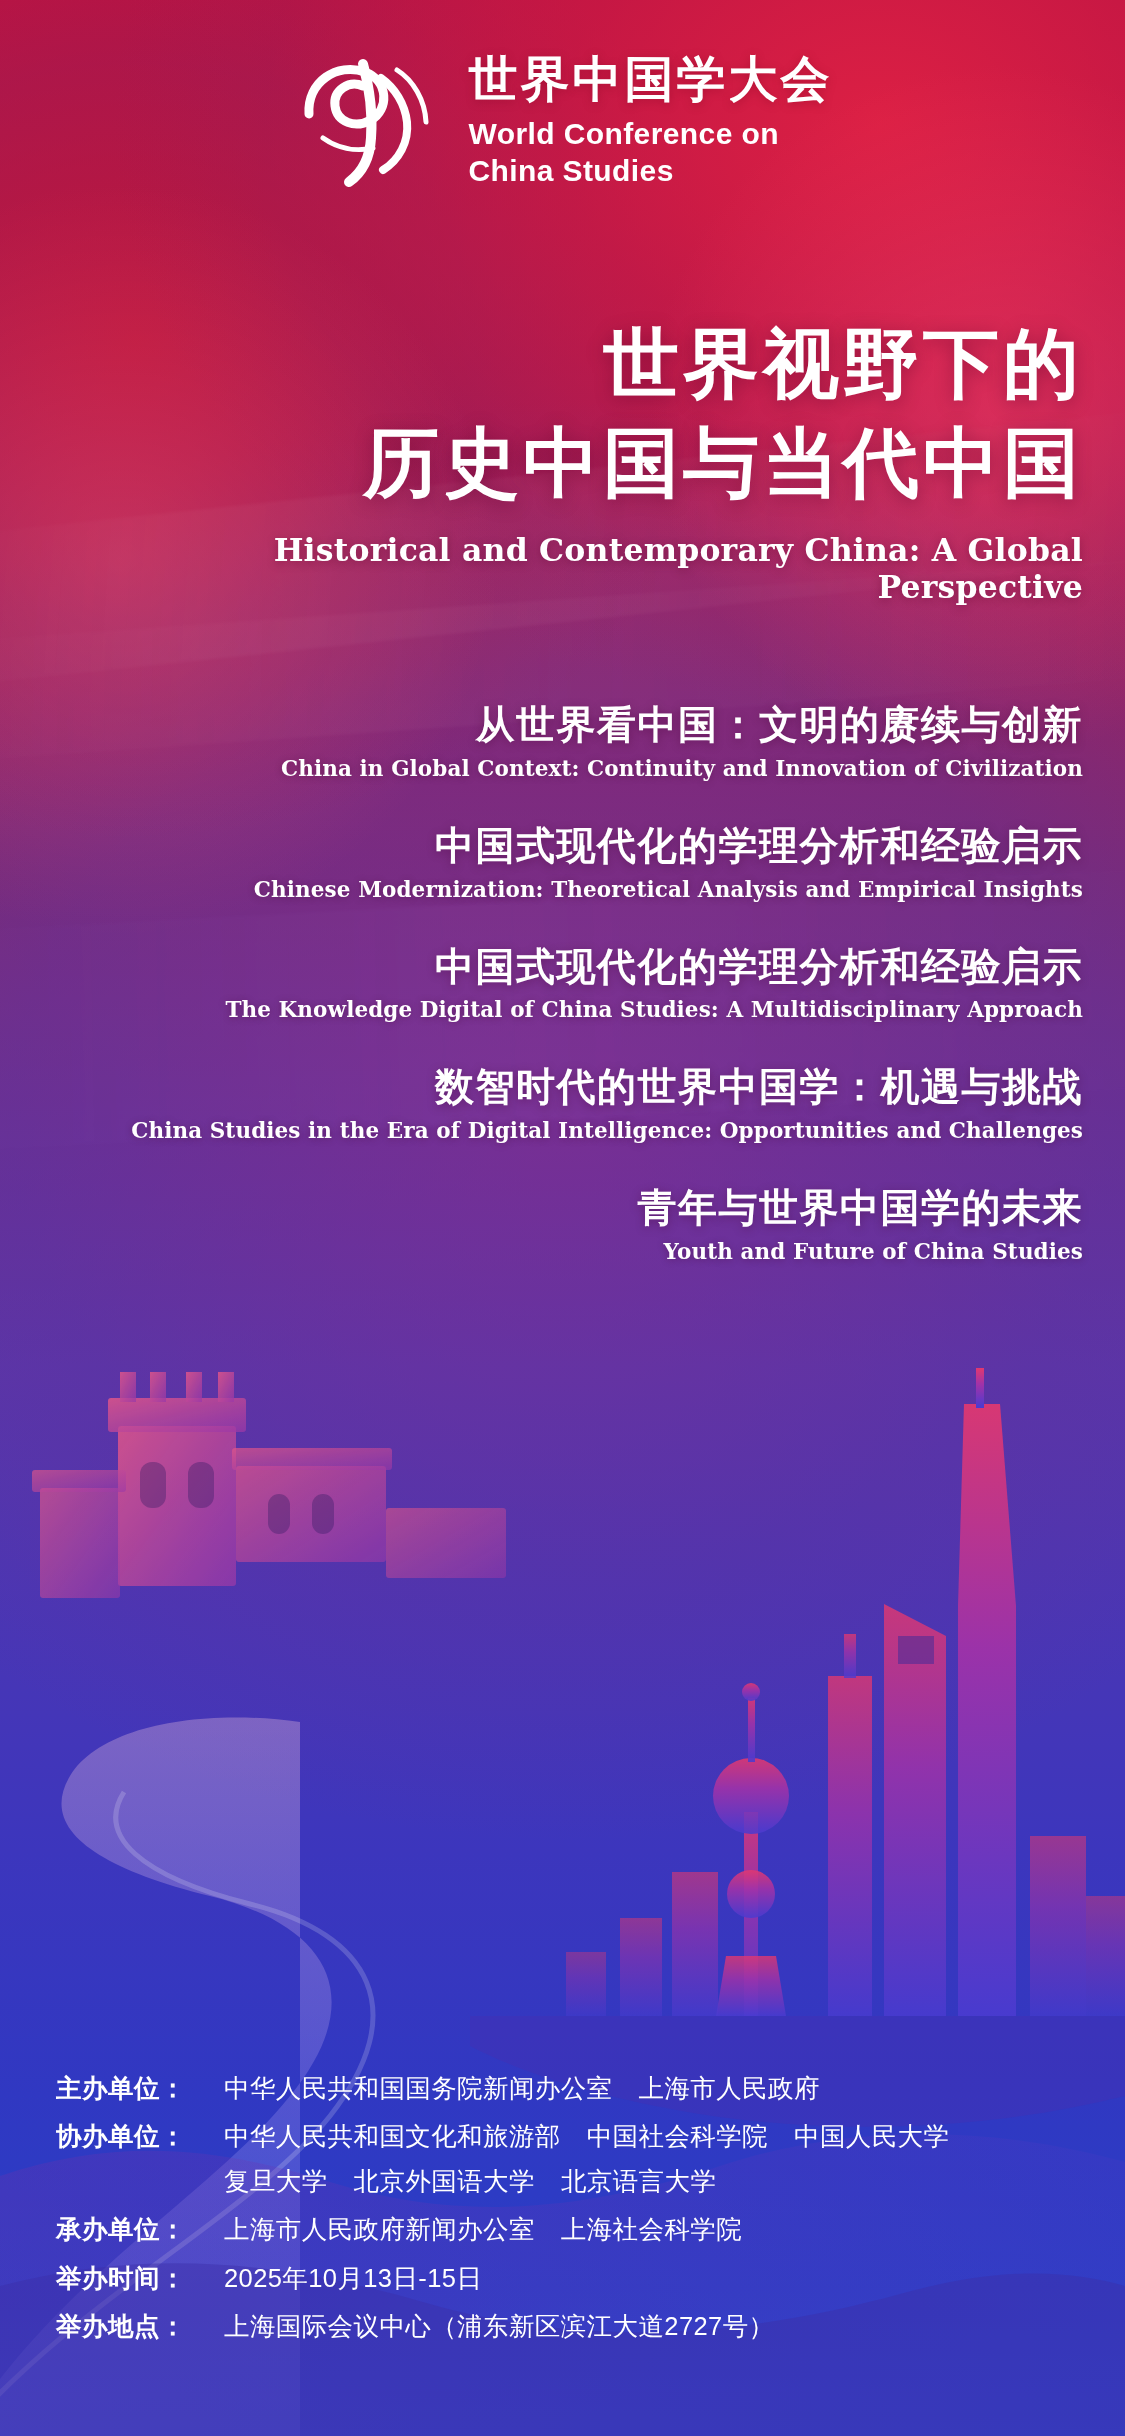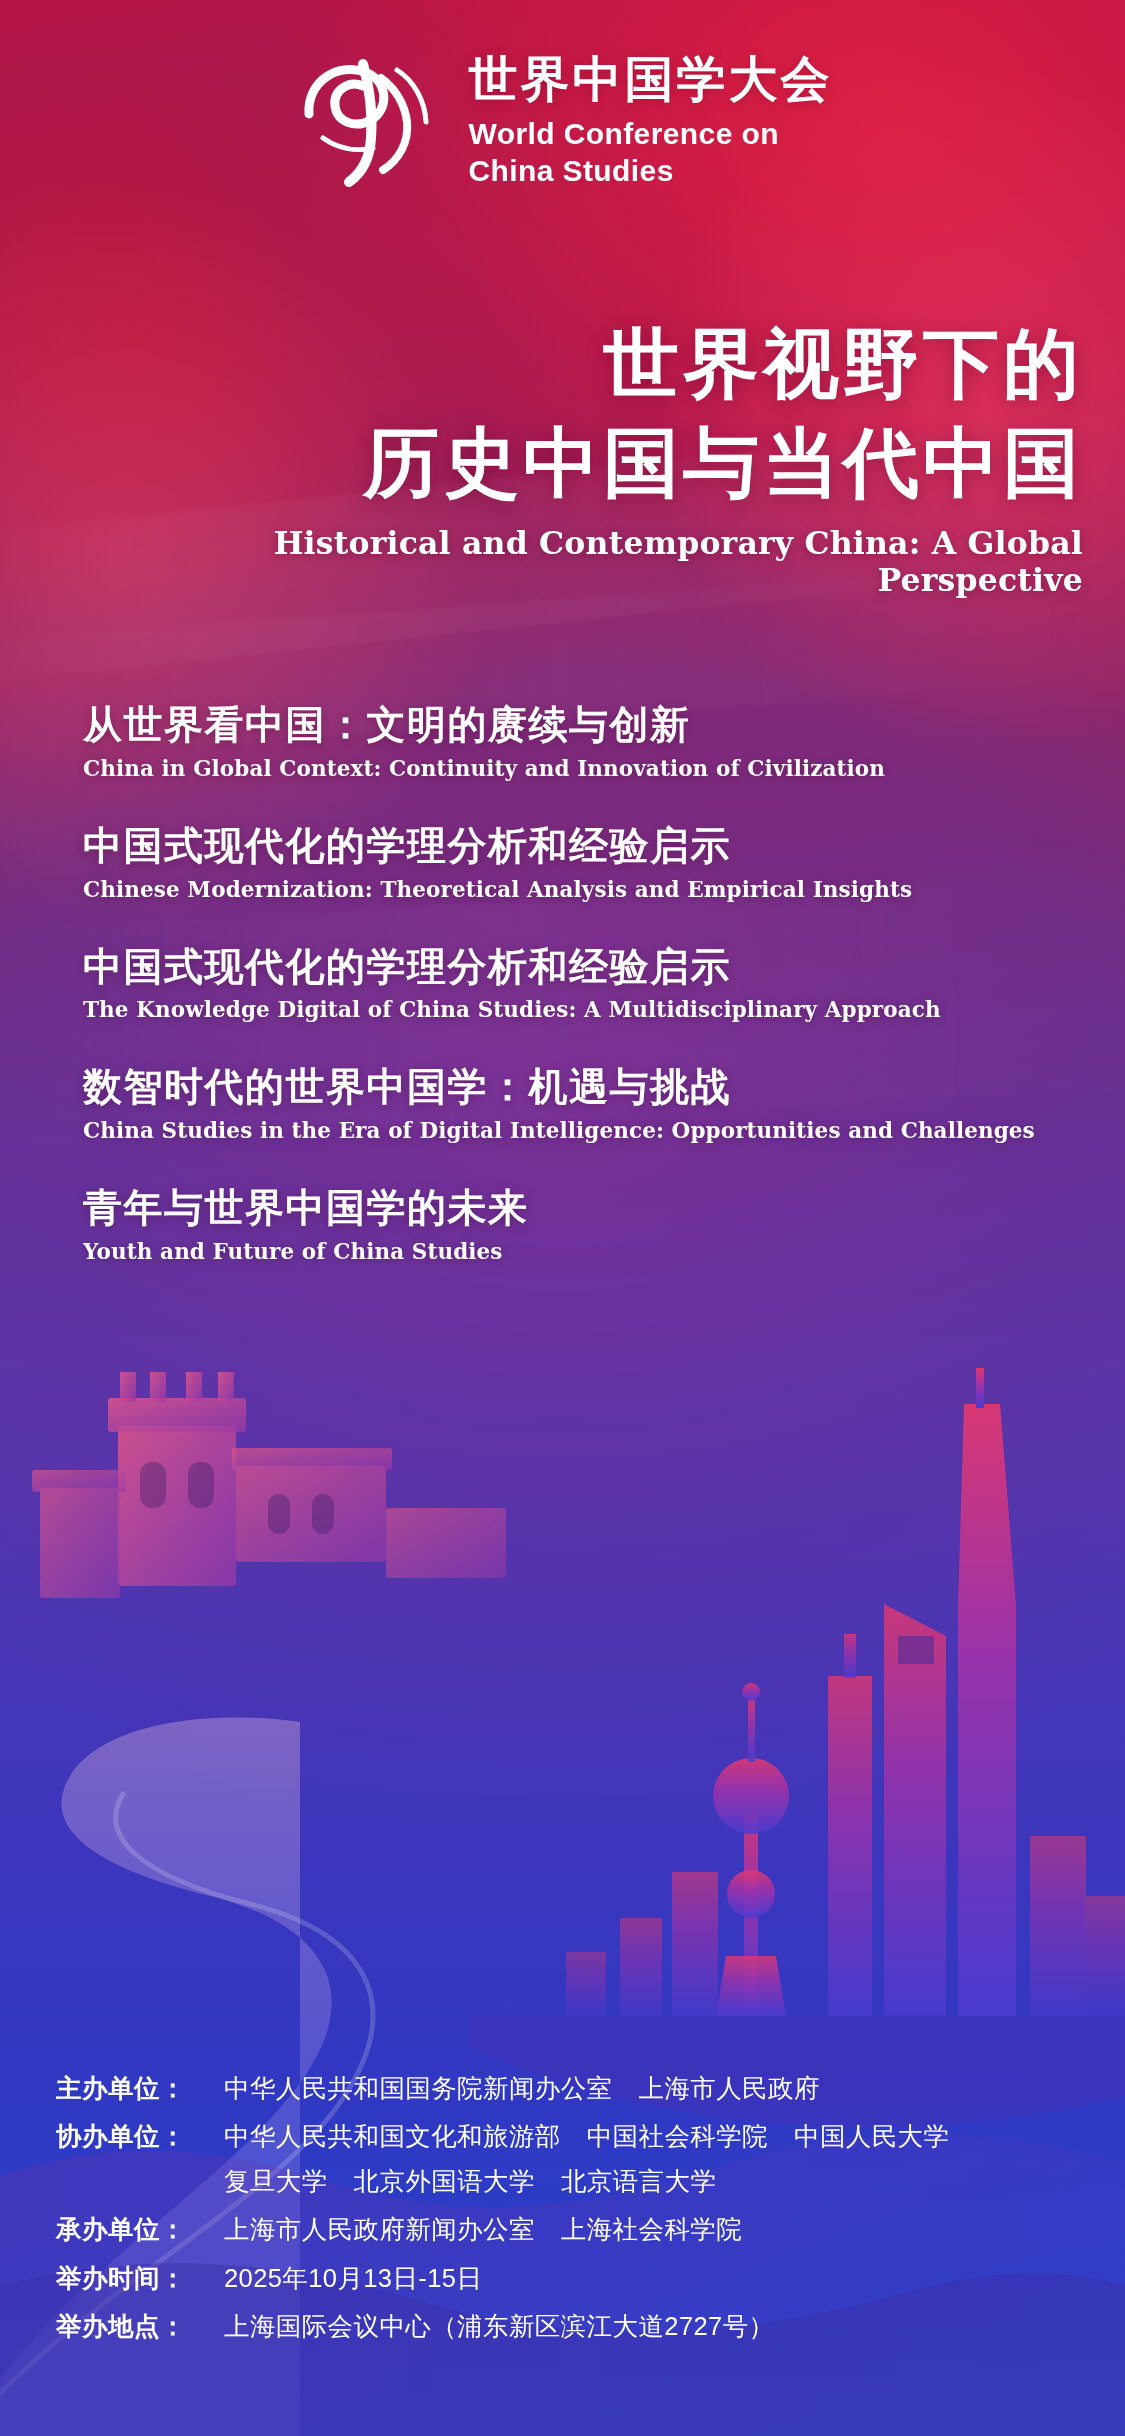--- a/index.html
+++ b/index.html
@@ -116,31 +116,32 @@
     text-shadow: 0 3px 18px rgba(90,0,40,.45);
   }
   .headline .l2 {
     margin-top: 6px;
   }
   .headline .sub {
     font-family: "DejaVu Serif", "Liberation Serif", serif;
     font-weight: bold;
     font-size: 31.5px;
     letter-spacing: .2px;
-    margin-top: 15px;
+    margin-top: 22px;
     color: #ffffff;
     text-shadow: 0 2px 10px rgba(90,0,40,.4);
   }
 
   
   .topics {
     position: absolute;
-    right: 32px;
+    right: 42px;
     top: 700px;
     width: 1010px;
+    text-align: right;
   }
   .topic {
     margin-bottom: 40px;
   }
   .topic:last-child { margin-bottom: 0; }
   .topic .cn {
     font-family: "DejaVu Serif", "Liberation Serif", serif;
     font-weight: bold;
     font-size: 39px;
     letter-spacing: 1.5px;

